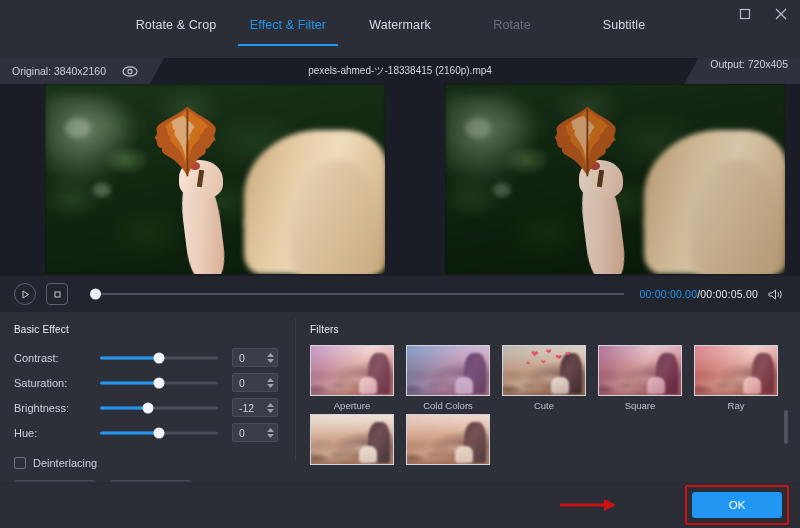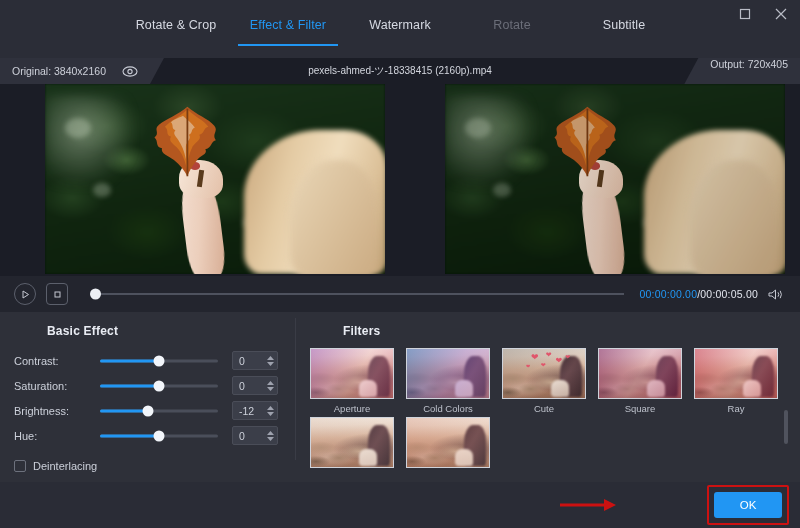--- a/index.html
+++ b/index.html
@@ -215,22 +215,22 @@
   .basic {
     width: 296px; flex: none;
     padding: 12px 0 0 14px;
     position: relative;
   }
   .basic::after {
     content: ""; position: absolute; right: 0; top: 6px; bottom: 22px;
     width: 1px; background: #3a3c46;
   }
   .sec-title {
-    font-size: 12px; color: #e9ecf3; font-weight: bold;
-    margin-bottom: 10px; letter-spacing: .2px; margin-left: 33px;
+    font-size: 10px; color: #e9ecf3; font-weight: normal;
+    margin-bottom: 10px; letter-spacing: .2px;
   }
   .row {
     display: flex; align-items: center;
     height: 25px; margin-bottom: 0;
   }
   .row-lbl { width: 86px; font-size: 11px; color: #ccd0da; }
   .sld {
     position: relative; width: 118px; height: 14px;
     display: flex; align-items: center;
   }
@@ -351,21 +351,21 @@
 
   
   .footer {
     height: 46px; flex: none;
     background: #2a2c36;
     display: flex; align-items: center; justify-content: flex-end;
     padding-right: 18px; gap: 14px;
     position: relative;
   }
   .bbtn {
-    width: 68px; height: 26px;
+    width: 90px; height: 26px;
     background: #2196f3; border-radius: 3px;
     color: #ffffff; font-size: 11.5px;
     display: flex; align-items: center; justify-content: center;
   }
   .ok-wrap { position: relative; display: flex; }
   .ok-hl {
     position: absolute; left: -7px; top: -7px; right: -7px; bottom: -7px;
     border: 2px solid #cc1111; border-radius: 2px;
     pointer-events: none;
   }

